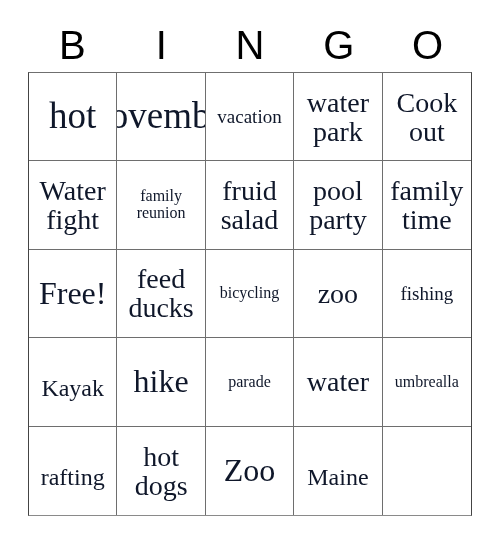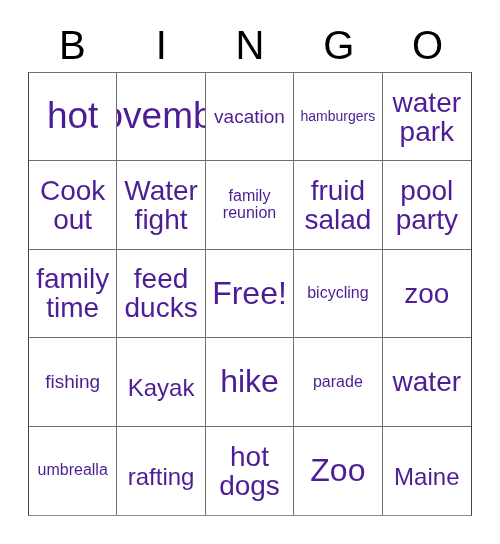--- a/index.html
+++ b/index.html
@@ -73,21 +73,22 @@
     border-right: none;
   }
   .cell:nth-child(n+21) {
     border-bottom: none;
   }
   .cell-text {
     display: block;
     line-height: 1.04;
     white-space: pre-line;
     font-weight: 400;
-    color: #4c1d95;
+    color: #0f172a;
+    font-family: Liberation Serif, serif;
   }
   
   .sz-xl  { font-size: 37px; }
   .sz-lg  { font-size: 32px; }
   .sz-md  { font-size: 28px; }
   .sz-sm  { font-size: 24px; margin-top: 13px; }
   .sz-xs  { font-size: 19px; }
   .sz-xxs { font-size: 16px; }
   .sz-tiny{ font-size: 14px; }
 </style>
@@ -108,23 +109,20 @@
       <div class="cell">
         <span class="cell-text sz-xl">hot</span>
       </div>
       <div class="cell">
         <span class="cell-text sz-xl">November</span>
       </div>
       <div class="cell">
         <span class="cell-text sz-xs">vacation</span>
       </div>
       <div class="cell">
-        <span class="cell-text sz-tiny">hamburgers</span>
-      </div>
-      <div class="cell">
         <span class="cell-text sz-md">water
 park</span>
       </div>
       <div class="cell">
         <span class="cell-text sz-md">Cook
 out</span>
       </div>
       <div class="cell">
         <span class="cell-text sz-md">Water
 fight</span>
@@ -139,25 +137,25 @@
       </div>
       <div class="cell">
         <span class="cell-text sz-md">pool
 party</span>
       </div>
       <div class="cell">
         <span class="cell-text sz-md">family
 time</span>
       </div>
       <div class="cell">
+        <span class="cell-text sz-lg">Free!</span>
+      </div>
+      <div class="cell">
         <span class="cell-text sz-md">feed
 ducks</span>
-      </div>
-      <div class="cell">
-        <span class="cell-text sz-lg">Free!</span>
       </div>
       <div class="cell">
         <span class="cell-text sz-xxs">bicycling</span>
       </div>
       <div class="cell">
         <span class="cell-text sz-md">zoo</span>
       </div>
       <div class="cell">
         <span class="cell-text sz-xs">fishing</span>
       </div>

